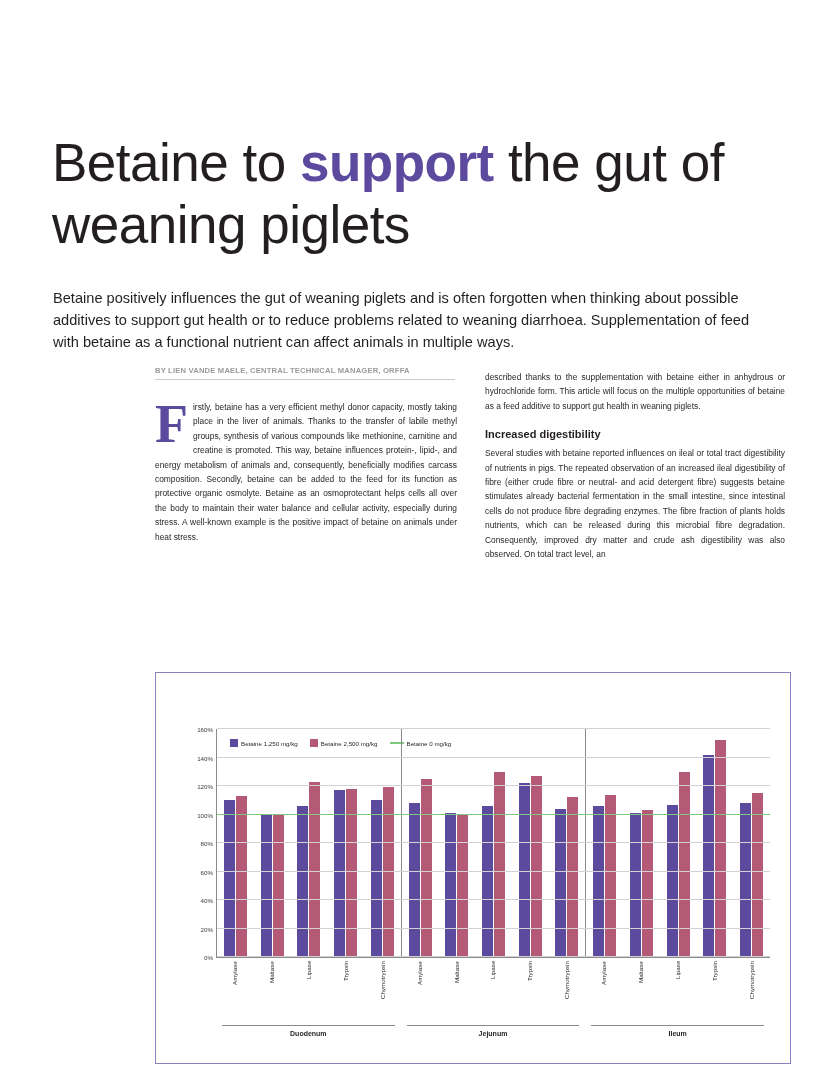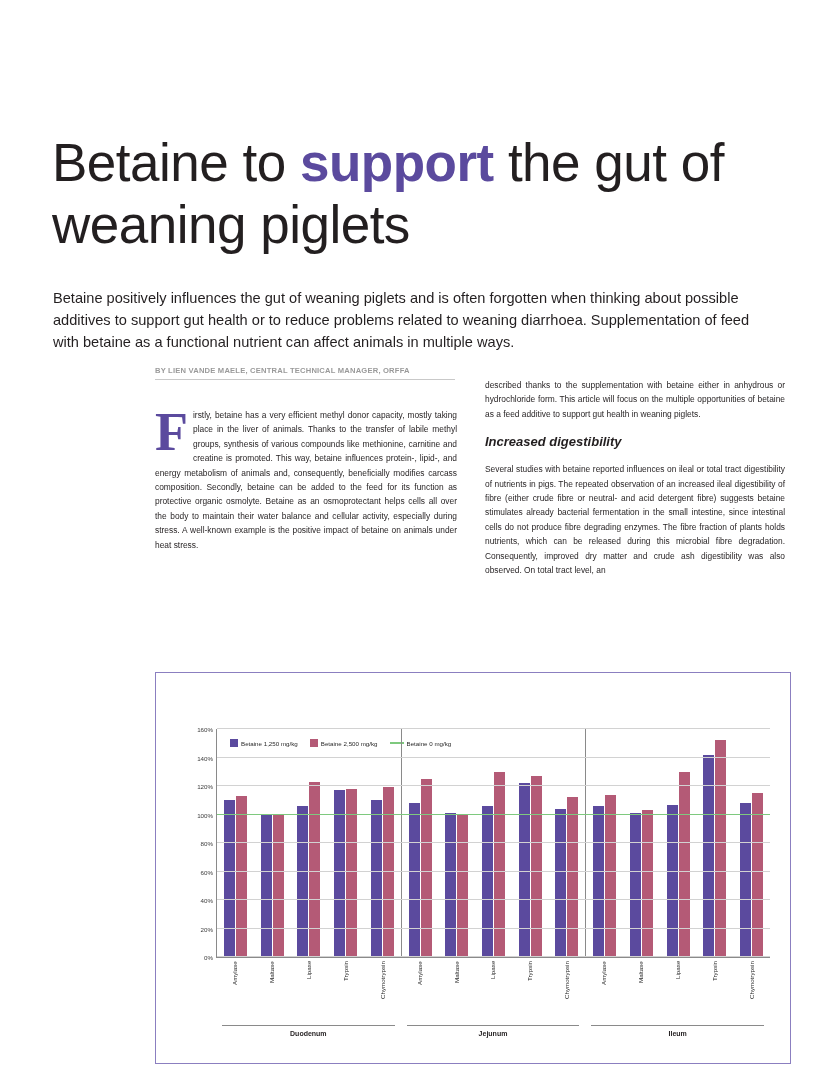--- a/index.html
+++ b/index.html
@@ -75,41 +75,40 @@
     left: 155px;
     top: 396px;
     width: 302px;
   }
   .col.right {
     left: 485px;
     top: 366px;
     width: 300px;
   }
   .col p {
-    margin: 12px 0 0 0;
+    margin: 4px 0 0 0;
   }
   .dropcap-para {
     position: relative;
   }
   .dropcap {
     float: left;
     font-size: 54px;
     line-height: 44px;
     font-weight: 700;
     color: #5b4a9e;
     margin: 2px 5px 0 0;
     font-family: "Liberation Serif", serif;
   }
   .subhead {
-    font-size: 13px;
+    font-size: 11px;
     font-weight: 700;
     line-height: 16px;
     margin: 13px 0 3px 0;
     color: #231f20;
-    font-style: italic;
   }
   
   .figure-box {
     position: absolute;
     left: 155px;
     top: 672px;
     width: 636px;
     height: 392px;
     border: 1px solid #8b7fc0;
     background: #ffffff;

